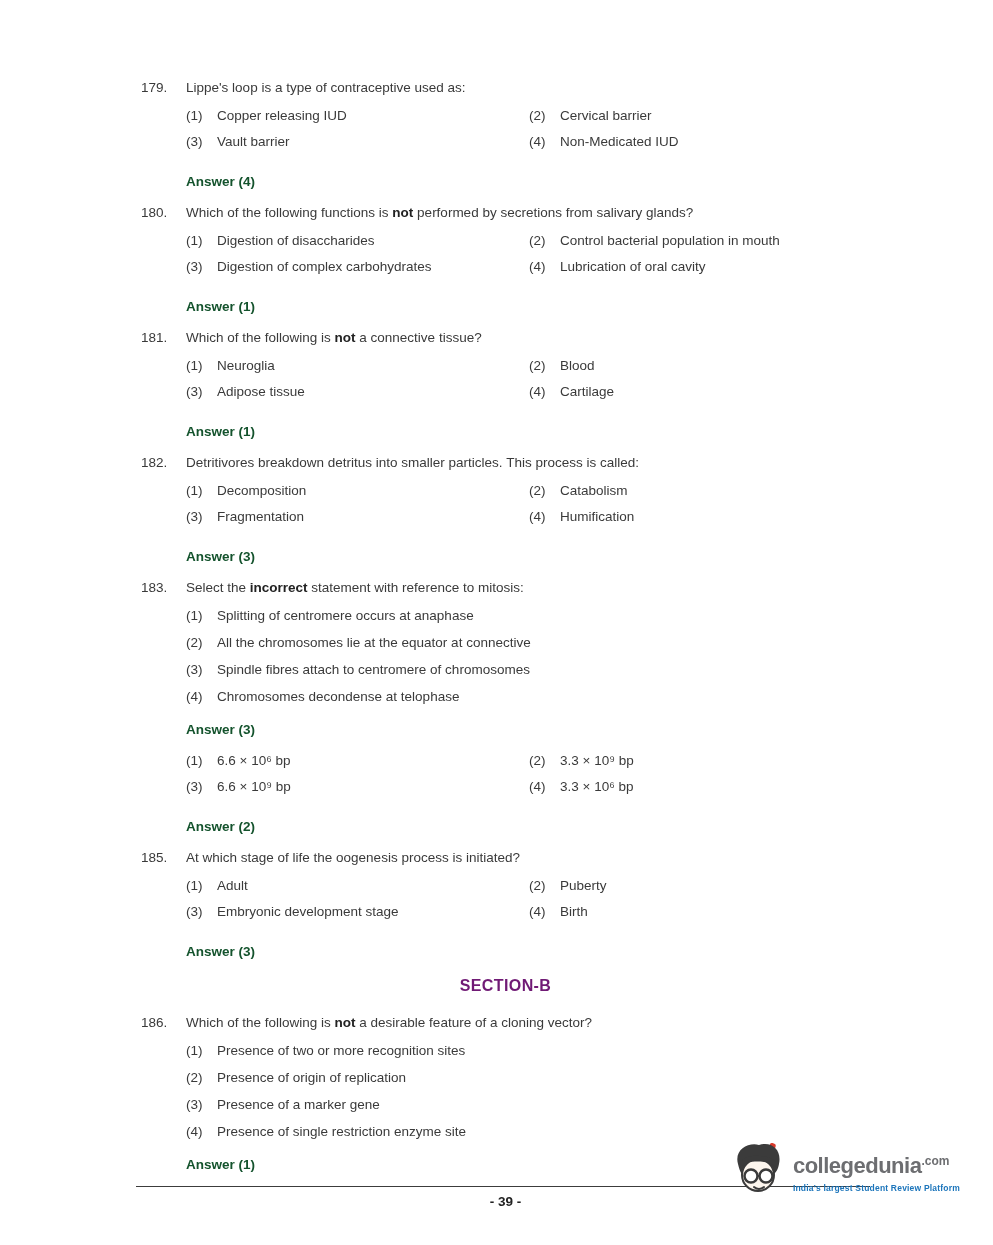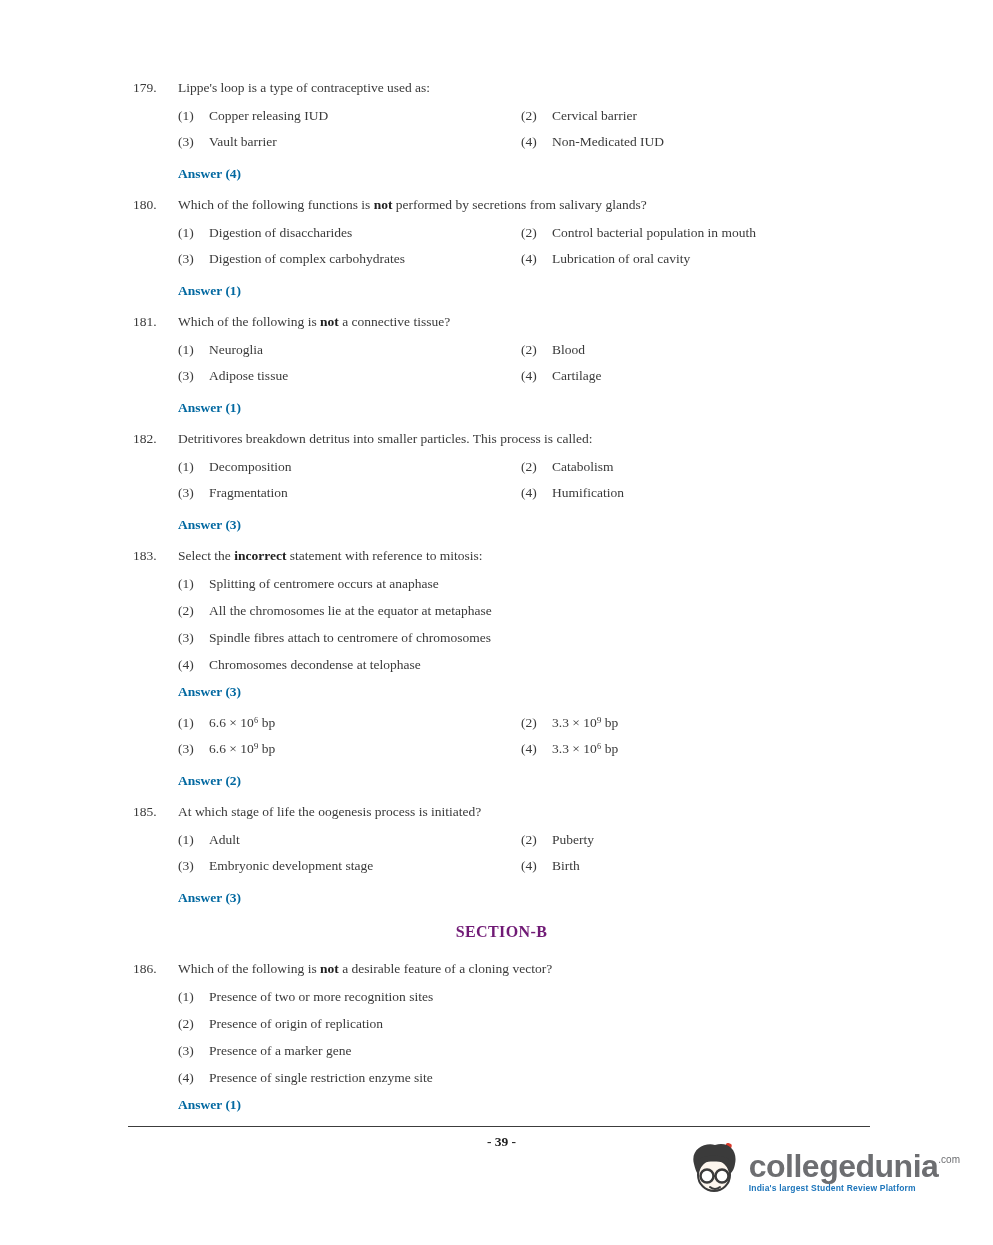--- a/index.html
+++ b/index.html
@@ -8,45 +8,44 @@
     height: 1245px;
     background: #ffffff;
     font-family: "Liberation Sans", sans-serif;
     font-size: 13.5px;
     color: #3a3a3a;
     position: relative;
     overflow: hidden;
   }
   .content {
     position: absolute;
-    left: 133px;
+    left: 141px;
     right: 123px;
     top: 78px;
-    font-family: Liberation Serif, serif;
   }
   .question { margin-bottom: 12px; }
   .q-head { display: flex; line-height: 19px; margin-bottom: 9px; }
   .q-num { width: 45px; flex-shrink: 0; }
   .q-text { flex: 1; }
   .q-text b { color: #222; }
   .options { margin-left: 45px; }
   .options.two-col {
     display: grid;
     grid-template-columns: 343px 1fr;
   }
   .opt { display: flex; line-height: 19px; margin-bottom: 7px; }
   .options.one-col .opt { margin-bottom: 8px; }
   .opt-label { width: 31px; flex-shrink: 0; }
   .opt-text { flex: 1; }
   .answer {
     margin-left: 45px;
     font-weight: bold;
-    color: #0369a1;
+    color: #14532d;
     line-height: 19px;
-    margin-top: 6px;
+    margin-top: 14px;
   }
   .section-heading {
     text-align: center;
     font-weight: bold;
     font-size: 16px;
     color: #701a75;
     letter-spacing: 0.4px;
     margin: 16px 0 18px 0;
   }
   .footer-rule {
@@ -64,30 +63,30 @@
     position: absolute;
     right: 33px;
     bottom: 42px;
     display: flex;
     align-items: center;
     gap: 7px;
   }
   .logo-text-block { display: flex; flex-direction: column; }
   .brand-line { display: flex; align-items: flex-start; }
   .brand {
-    font-size: 32px;
+    font-size: 22px;
     font-weight: bold;
     color: #6d6e71;
     letter-spacing: -0.5px;
     line-height: 28px;
   }
   .brand-suffix {
-    font-size: 10px;
+    font-size: 12px;
     color: #6d6e71;
-    font-weight: normal;
+    font-weight: bold;
     margin-top: 2px;
   }
   .tagline {
     font-size: 8.5px;
     font-weight: bold;
     color: #1c75bb;
     margin-top: 3px;
     letter-spacing: 0.2px;
   }
 </style>
@@ -205,21 +204,21 @@
       <span class="q-num">183.</span>
       <span class="q-text"><span>Select the </span><b>incorrect</b><span> statement with reference to mitosis:</span></span>
     </div>
     <div class="options one-col">
       <div class="opt">
           <span class="opt-label">(1)</span>
           <span class="opt-text">Splitting of centromere occurs at anaphase</span>
         </div>
       <div class="opt">
           <span class="opt-label">(2)</span>
-          <span class="opt-text">All the chromosomes lie at the equator at metaphase</span>
+          <span class="opt-text">All the chromosomes lie at the equator at connective</span>
         </div>
       <div class="opt">
           <span class="opt-label">(3)</span>
           <span class="opt-text">Spindle fibres attach to centromere of chromosomes</span>
         </div>
       <div class="opt">
           <span class="opt-label">(4)</span>
           <span class="opt-text">Chromosomes decondense at telophase</span>
         </div>
     </div>

